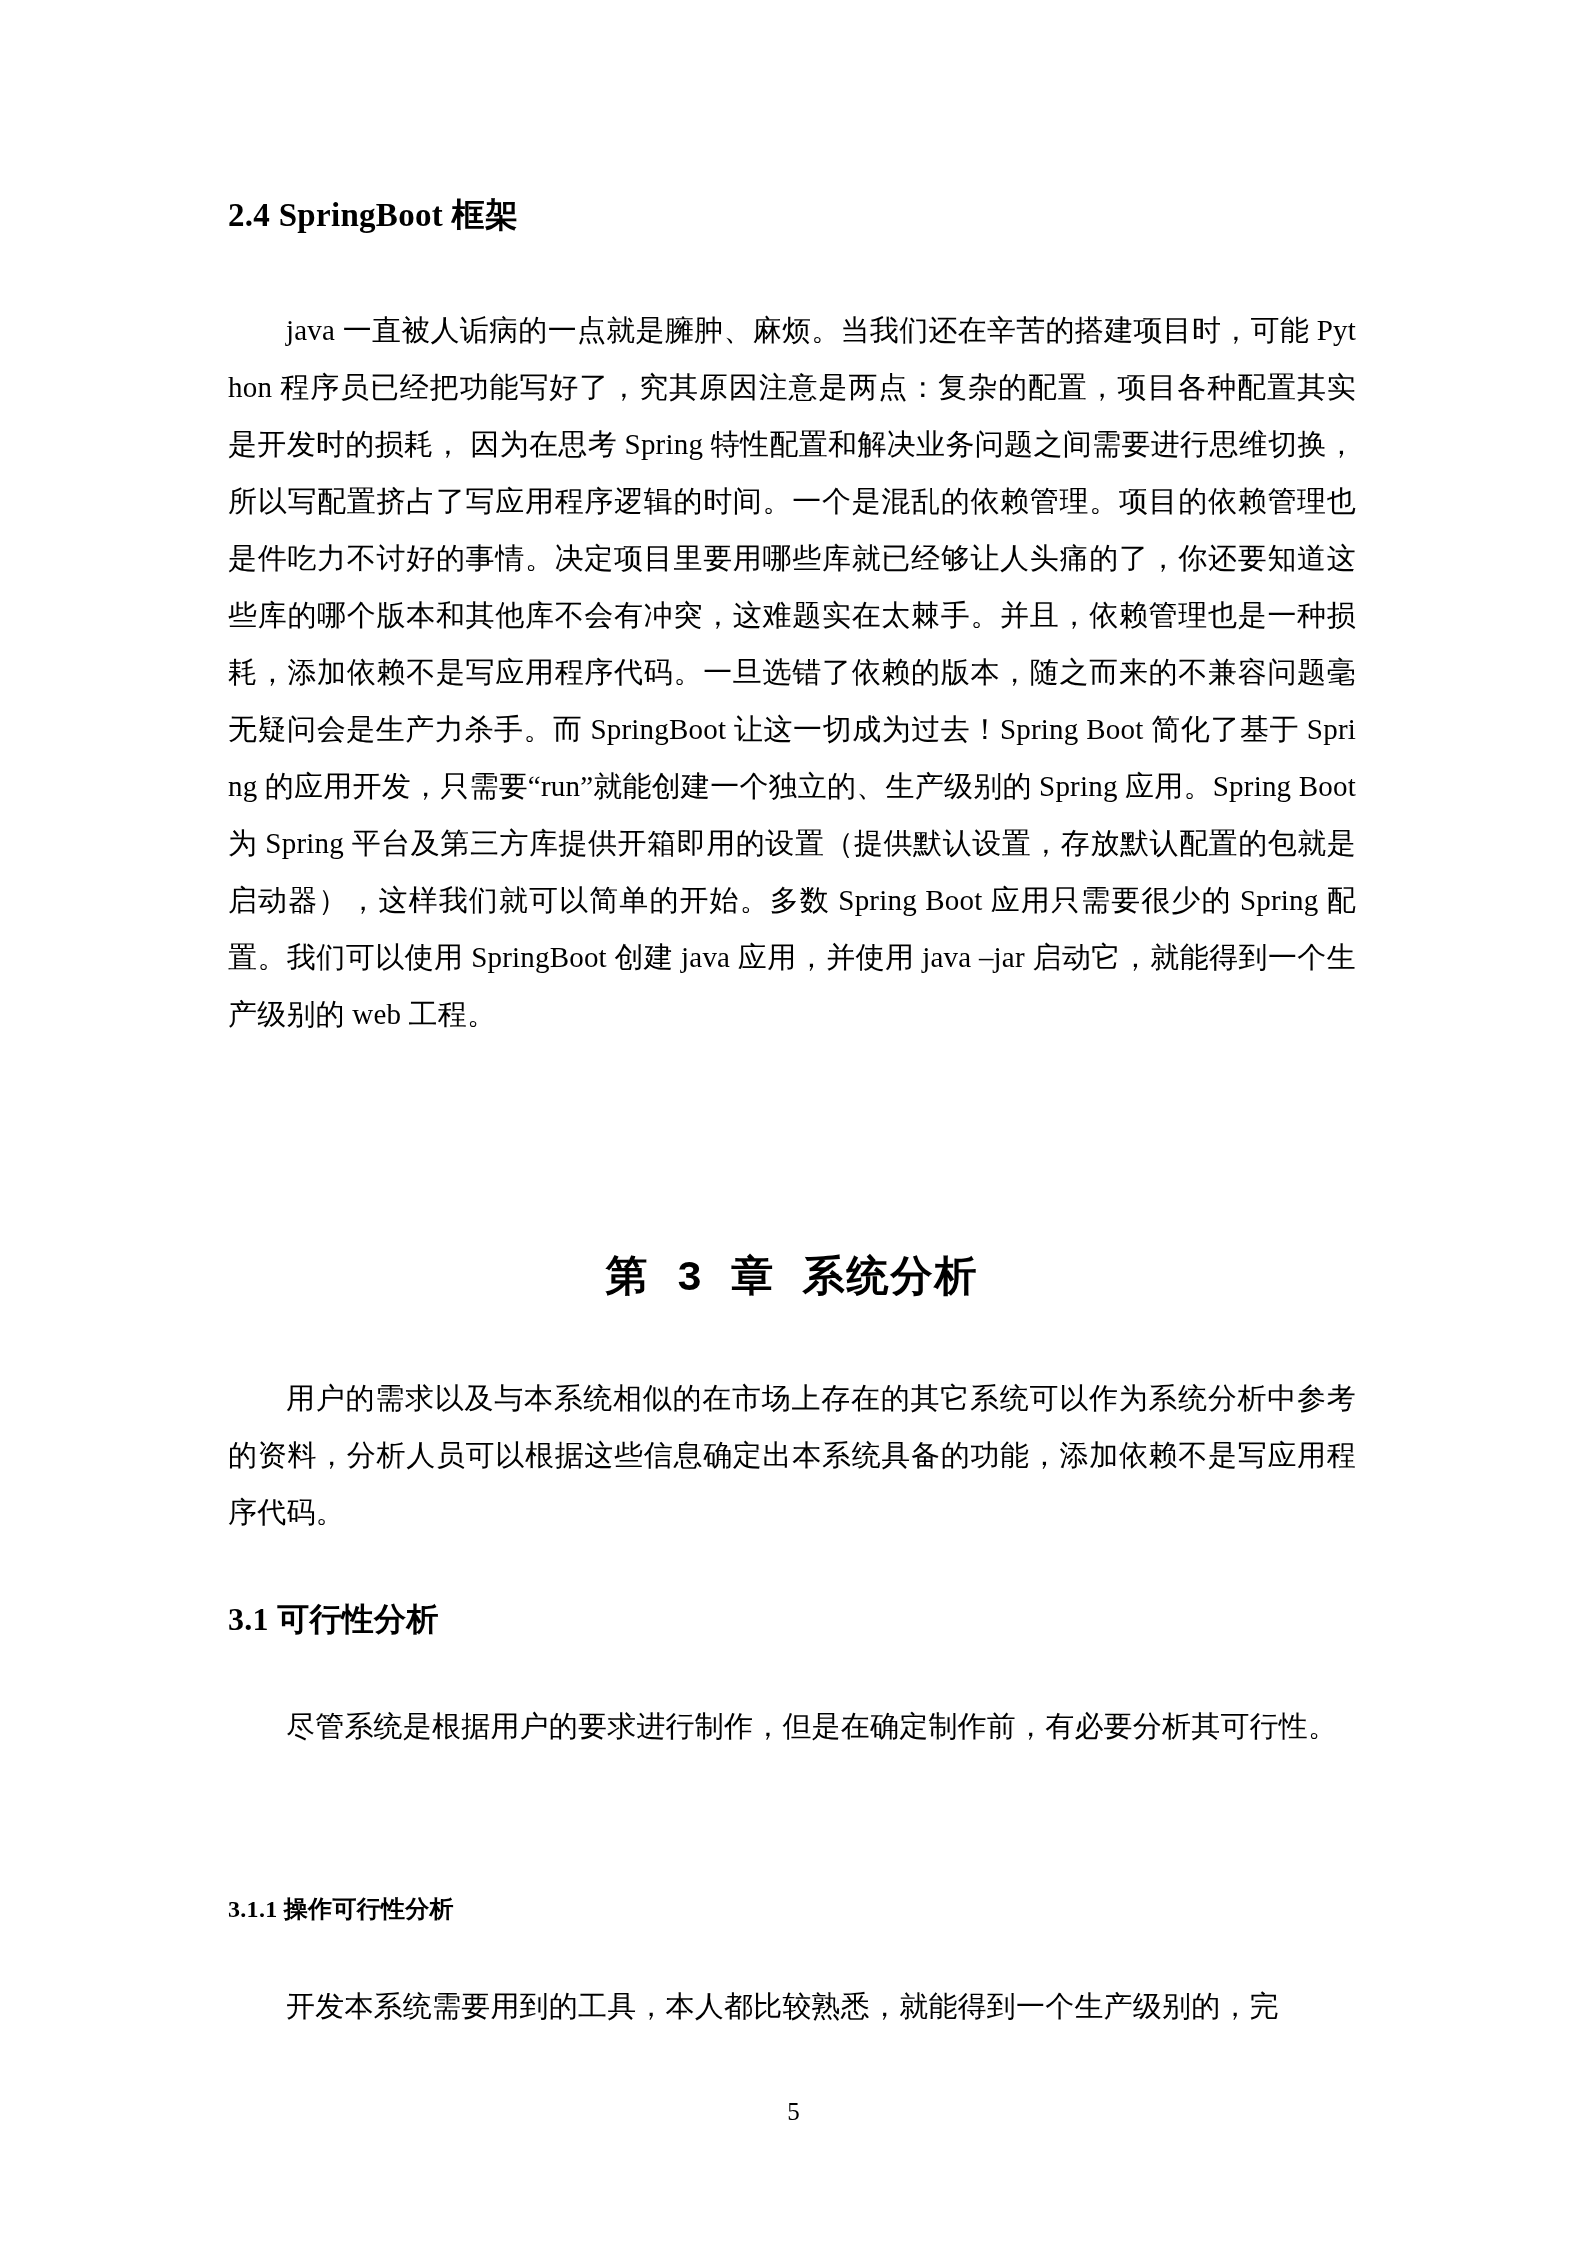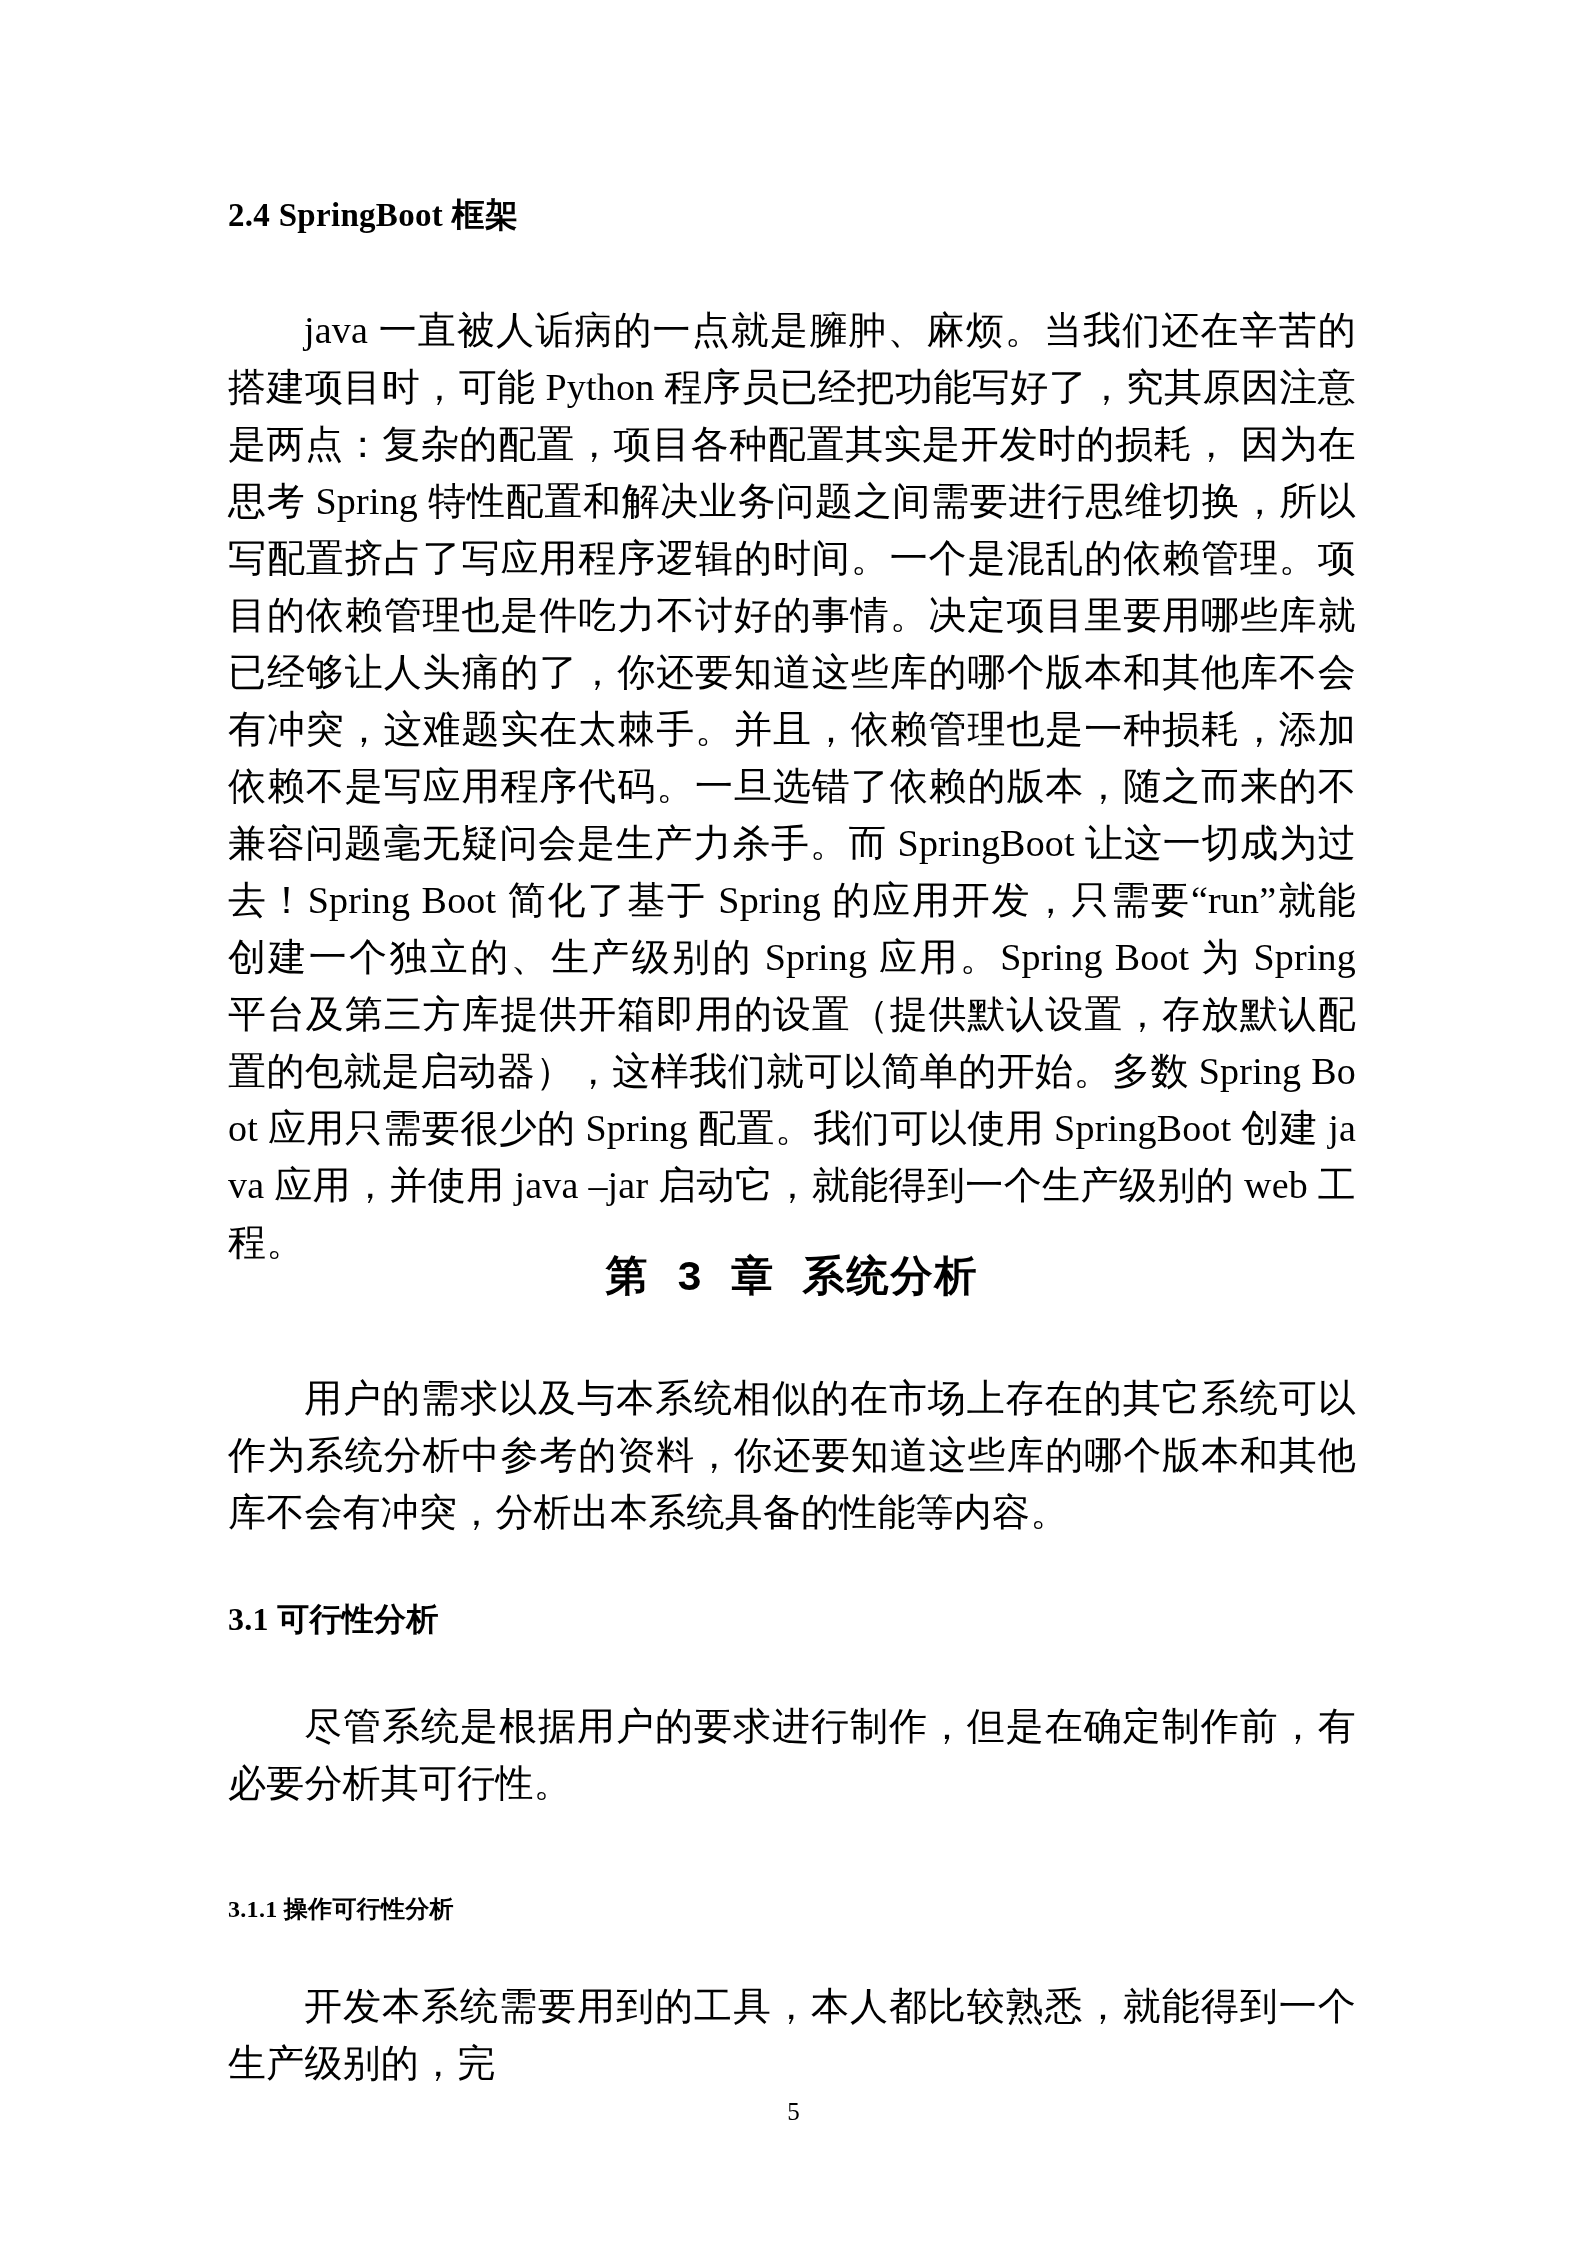--- a/index.html
+++ b/index.html
@@ -55,21 +55,21 @@
     font-weight: bold;
     font-size: 24px;
     line-height: 1.2;
     letter-spacing: 0.3px;
     margin: 0;
   }
 
   
   .para {
     font-family: "Liberation Serif", "DejaVu Serif", serif;
-    font-size: 38px;
+    font-size: 29px;
     line-height: 57px;
     text-align: justify;
     text-justify: inter-ideograph;
     text-indent: 2em;
     margin: 0;
     letter-spacing: 0.2px;
     word-break: break-all;
   }
   .para.last-justify {
     text-align-last: left;
@@ -110,21 +110,21 @@
 
     <div class="blk" id="blk-p-spring">
       <p class="para">java 一直被人诟病的一点就是臃肿、麻烦。当我们还在辛苦的搭建项目时，可能 Python 程序员已经把功能写好了，究其原因注意是两点：复杂的配置，项目各种配置其实是开发时的损耗， 因为在思考 Spring 特性配置和解决业务问题之间需要进行思维切换，所以写配置挤占了写应用程序逻辑的时间。一个是混乱的依赖管理。项目的依赖管理也是件吃力不讨好的事情。决定项目里要用哪些库就已经够让人头痛的了，你还要知道这些库的哪个版本和其他库不会有冲突，这难题实在太棘手。并且，依赖管理也是一种损耗，添加依赖不是写应用程序代码。一旦选错了依赖的版本，随之而来的不兼容问题毫无疑问会是生产力杀手。而 SpringBoot 让这一切成为过去！Spring Boot 简化了基于 Spring 的应用开发，只需要“run”就能创建一个独立的、生产级别的 Spring 应用。Spring Boot 为 Spring 平台及第三方库提供开箱即用的设置（提供默认设置，存放默认配置的包就是启动器），这样我们就可以简单的开始。多数 Spring Boot 应用只需要很少的 Spring 配置。我们可以使用 SpringBoot 创建 java 应用，并使用 java –jar 启动它，就能得到一个生产级别的 web 工程。</p>
     </div>
 
     <div class="blk" id="blk-ch3">
       <h1 class="h1-chapter">第 3 章  系统分析</h1>
     </div>
 
     <div class="blk" id="blk-p-intro3">
-      <p class="para last-justify">用户的需求以及与本系统相似的在市场上存在的其它系统可以作为系统分析中参考的资料，你还要知道这些库的哪个版本和其他库不会有冲突，分析出本系统具备的性能等内容。</p>
+      <p class="para last-justify">用户的需求以及与本系统相似的在市场上存在的其它系统可以作为系统分析中参考的资料，分析人员可以根据这些信息确定出本系统具备的功能，添加依赖不是写应用程序代码。</p>
     </div>
 
     <div class="blk" id="blk-h31">
       <h2 class="h3">3.1 可行性分析</h2>
     </div>
 
     <div class="blk" id="blk-p-31">
       <p class="para last-justify">尽管系统是根据用户的要求进行制作，但是在确定制作前，有必要分析其可行性。</p>
     </div>
 

